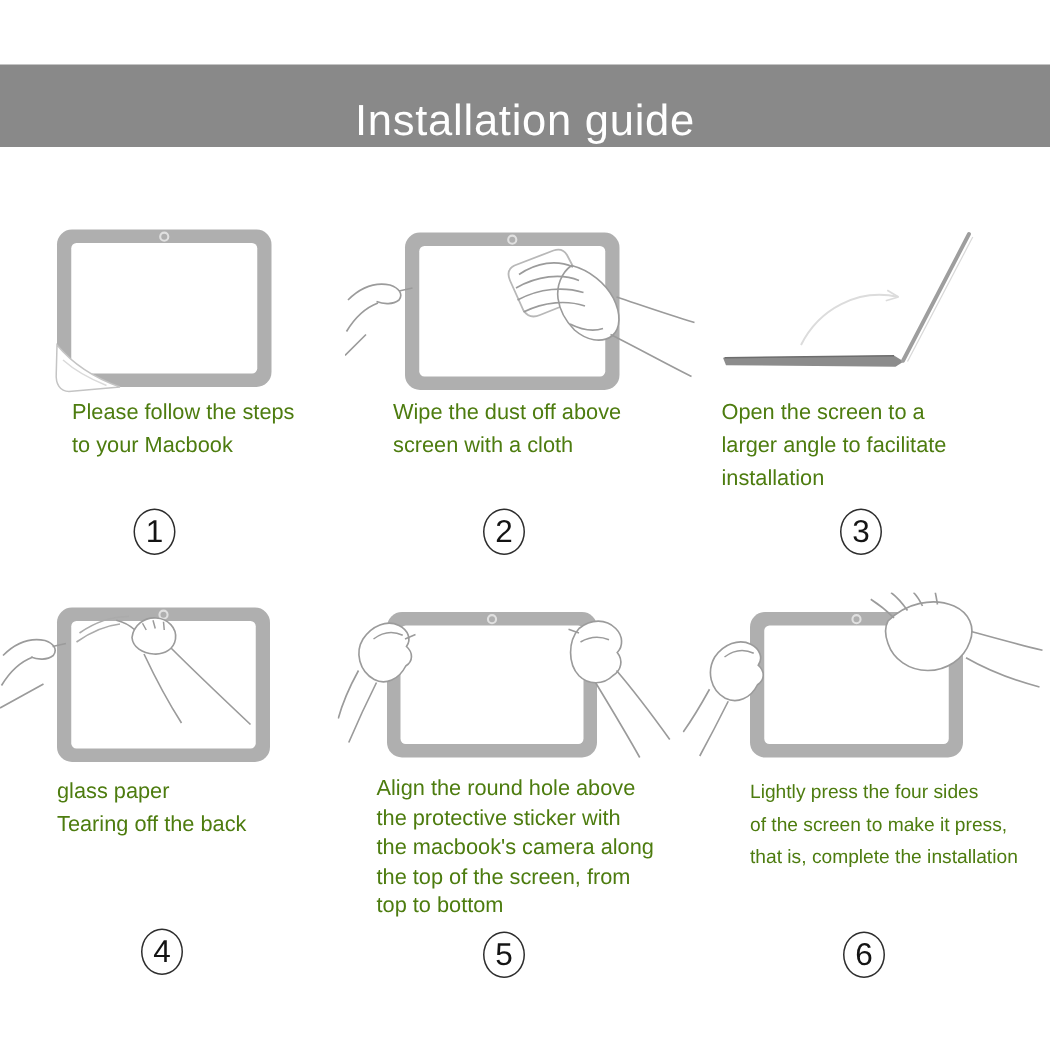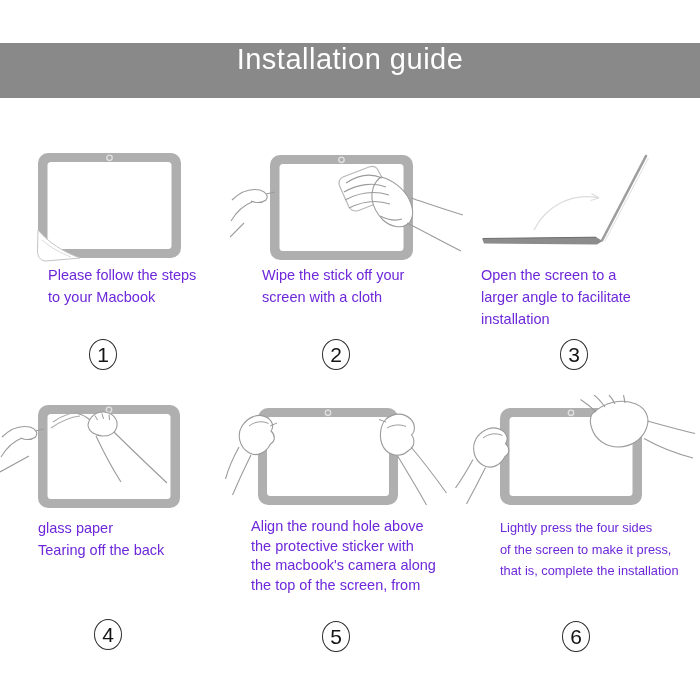--- a/index.html
+++ b/index.html
@@ -3,25 +3,25 @@
 <meta charset="utf-8">
 <style>
   html,body{margin:0;padding:0;background:#ffffff;}
   .canvas{
     position:relative;width:700px;height:700px;background:#ffffff;
     font-family:"Liberation Sans",sans-serif;overflow:hidden;
   }
   .header{
     position:absolute;left:0;top:43px;width:700px;height:55px;
     background:#898989;color:#ffffff;font-size:29px;letter-spacing:.5px;
-    display:flex;align-items:flex-start;justify-content:center;
+    display:flex;align-items:flex-end;justify-content:center;
   }
   .illus{position:absolute;}
   .caption{
-    position:absolute;font-size:14.5px;color:#6d28d9;line-height:22px;
+    position:absolute;font-size:14.5px;color:#4d7c0f;line-height:22px;
     white-space:nowrap;
   }
   .caption.tight{line-height:19.5px;}
   .caption.small{font-size:12.8px;line-height:21.5px;}
   .badge{
     position:absolute;width:28px;height:31px;box-sizing:border-box;
     border:1.5px solid #2d2d2d;border-radius:50%;
     display:flex;align-items:center;justify-content:center;
     font-size:21px;color:#141414;background:#fff;
   }
@@ -54,21 +54,21 @@
     <rect x="49.5" y="14" width="124" height="87" rx="3.5" fill="#ffffff"></rect>
     <circle cx="111.5" cy="9.8" r="2.7" fill="#afafaf" stroke="#e0e0e0" stroke-width="1.4"></circle>
     <path d="M110 37 Q107 30 113 27 L139 17 Q145 15 148 20 L159 41 Q161 47 155 50 L130 60 Q123 63 119 57 Z" fill="#ffffff" stroke="#b8b8b8" stroke-width="1.2"></path>
     <path d="M151 27 C 163 30, 174 39, 179 49 C 184 59, 184 69, 178 74 C 171 79, 161 77, 153 70 C 147 64, 143 56, 142 49 C 141 41, 144 32, 151 27 Z" fill="#ffffff" stroke="#9b9b9b" stroke-width="1.1"></path>
     <path d="M116 33 C 128 25, 141 23, 152 28 M114 42 C 128 34, 144 32, 156 37 M115 50 C 130 42, 146 41, 159 45 M119 58 C 133 51, 148 50, 160 54" fill="none" stroke="#9b9b9b" stroke-width="1.1"></path>
     <path d="M150 66 C 158 70, 166 71, 172 69" fill="none" stroke="#9b9b9b" stroke-width="1.1"></path>
     <path d="M181 48 C 199 54, 216 60, 233 65 M177 73 C 195 82, 213 92, 231 101" fill="none" stroke="#9b9b9b" stroke-width="1.1"></path>
     <path d="M2 50 C 10 42, 20 38, 30 40 C 36 42, 39 46, 36 50 C 32 53, 26 53, 21 51 M1 71 C 7 61, 14 55, 22 52 M0 87 L 14 73 M36 44 L 45 42" fill="none" stroke="#9b9b9b" stroke-width="1.1"></path>
   </svg>
   <div class="caption" style="left:262px;top:264px">
-    <div>Wipe the stick off your</div>
+    <div>Wipe the dust off above</div>
     <div>screen with a cloth</div>
   </div>
   <div class="badge" style="left:322px;top:339px">2</div>
 
   <svg class="illus" style="left:478px;top:148px" width="175" height="100" viewBox="0 0 175 100">
     <path d="M56 82 C 68 58, 94 44, 121 50" stroke="#dcdcdc" stroke-width="1.3" fill="none"></path>
     <path d="M121 50 L113.5 45.5 M121 50 L112.5 52.5" stroke="#dcdcdc" stroke-width="1.2" fill="none"></path>
     <polygon points="4,90.5 118,89 124.5,93 119,96.5 6,95.5" fill="#8c8c8c"></polygon>
     <path d="M5 90.5 L118 89.2" stroke="#6d6d6d" stroke-width="1" fill="none"></path>
     <path d="M124 92.5 L168 8" stroke="#9e9e9e" stroke-width="2.6" stroke-linecap="round" fill="none"></path>
@@ -107,20 +107,21 @@
     <path d="M14 52 C 8.5 62, 3.5 73, 0.5 84 M26 60 C 20 72, 13.5 86, 7.5 100" fill="none" stroke="#9b9b9b" stroke-width="1.1"></path>
     <path d="M161 24 C 169 17.5, 179 17.5, 185.5 24 C 190.5 29, 190.5 36, 186.5 40 C 190.5 45, 189.5 52, 183.5 55.5 C 177 62, 167 61.5, 161 55.5 C 153.5 47.5, 153.5 32.5, 161 24 Z" fill="#ffffff" stroke="#9b9b9b" stroke-width="1.1"></path>
     <path d="M161 27 L 154 24.5 M162 33 C 168 29.5, 175 29, 181 31.5" fill="none" stroke="#9b9b9b" stroke-width="1"></path>
     <path d="M186 52 C 198 66, 210 82, 221.5 98 M172 60 C 182 76.5, 192 93, 201.5 110" fill="none" stroke="#9b9b9b" stroke-width="1.1"></path>
   </svg>
   <div class="caption tight" style="left:251px;top:517px">
     <div>Align the round hole above</div>
     <div>the protective sticker with</div>
     <div>the macbook's camera along</div>
     <div>the top of the screen, from</div>
+    <div>top to bottom</div>
   </div>
   <div class="badge" style="left:322px;top:621px">5</div>
 
   <svg class="illus" style="left:455px;top:395px" width="245" height="118" viewBox="0 0 245 118">
     <rect x="45" y="13" width="142" height="97" rx="10" fill="#afafaf"></rect>
     <rect x="54.5" y="22" width="123" height="79" rx="3.5" fill="#ffffff"></rect>
     <circle cx="116" cy="17.8" r="2.7" fill="#afafaf" stroke="#e0e0e0" stroke-width="1.4"></circle>
     <path d="M137 19 C 149 7, 167 3, 181 9 C 191 13.5, 195.5 23, 191.5 33 C 187.5 44.5, 176 52, 163.5 52 C 151 52, 140.5 44.5, 137 34 C 135 28.5, 134.5 23.5, 137 19 Z" fill="#ffffff" stroke="#9b9b9b" stroke-width="1.1"></path>
     <path d="M141 17 C 136 12, 131 8, 125.5 4.5 M150 12 C 146.5 7, 143 3, 139 0 M160 9 C 158 5, 156 2, 154 0 M170 8 C 169.5 5, 169 2, 168.5 0" fill="none" stroke="#9b9b9b" stroke-width="1.1"></path>
     <path d="M192.5 26 C 207 30, 223 34.5, 240 38.5 M189 43.5 C 203 51.5, 219 58, 238 63" fill="none" stroke="#9b9b9b" stroke-width="1.1"></path>

